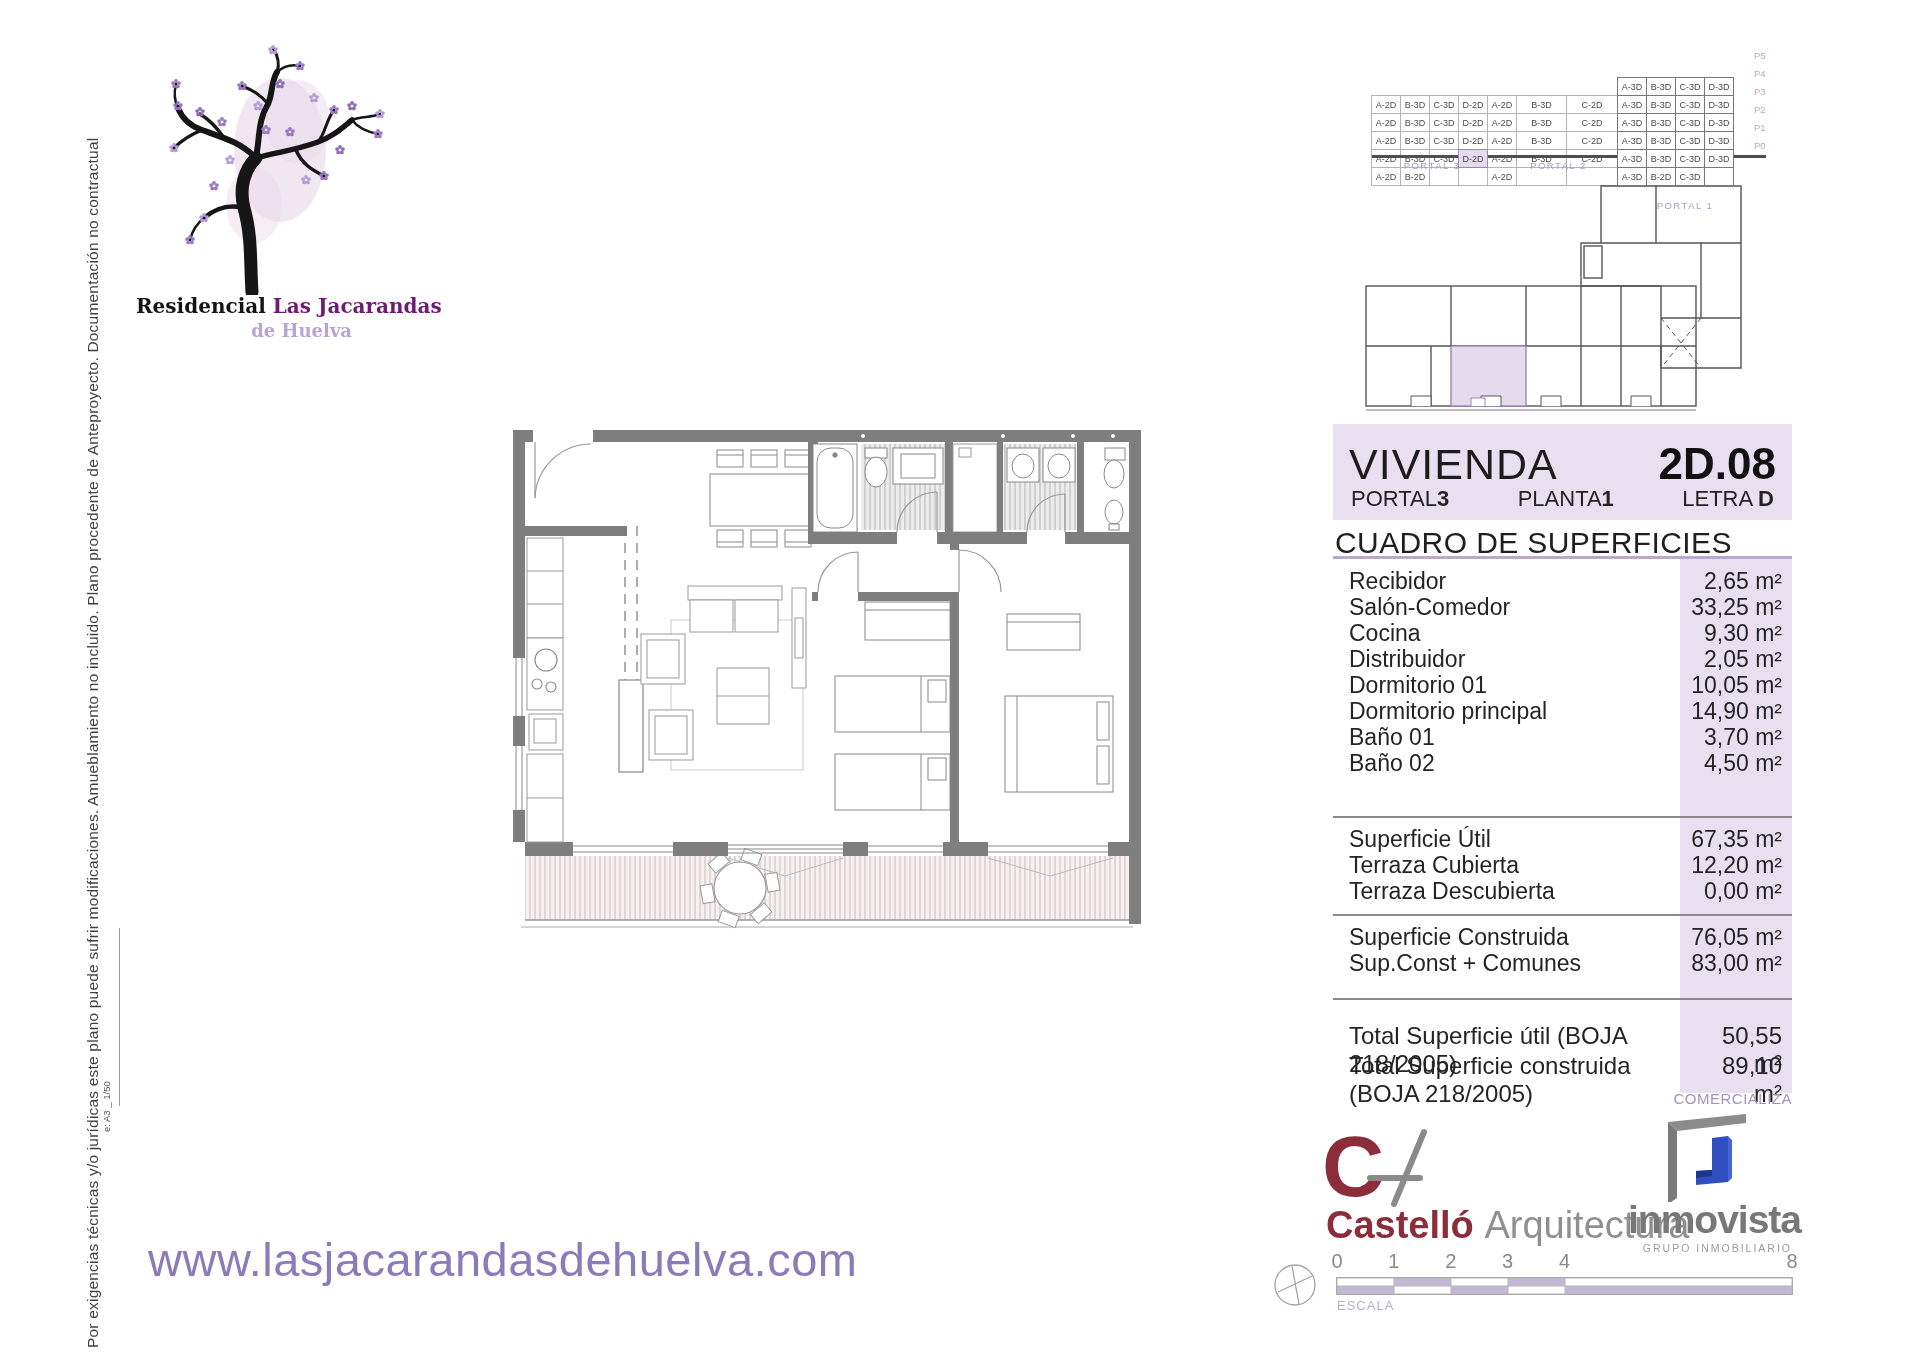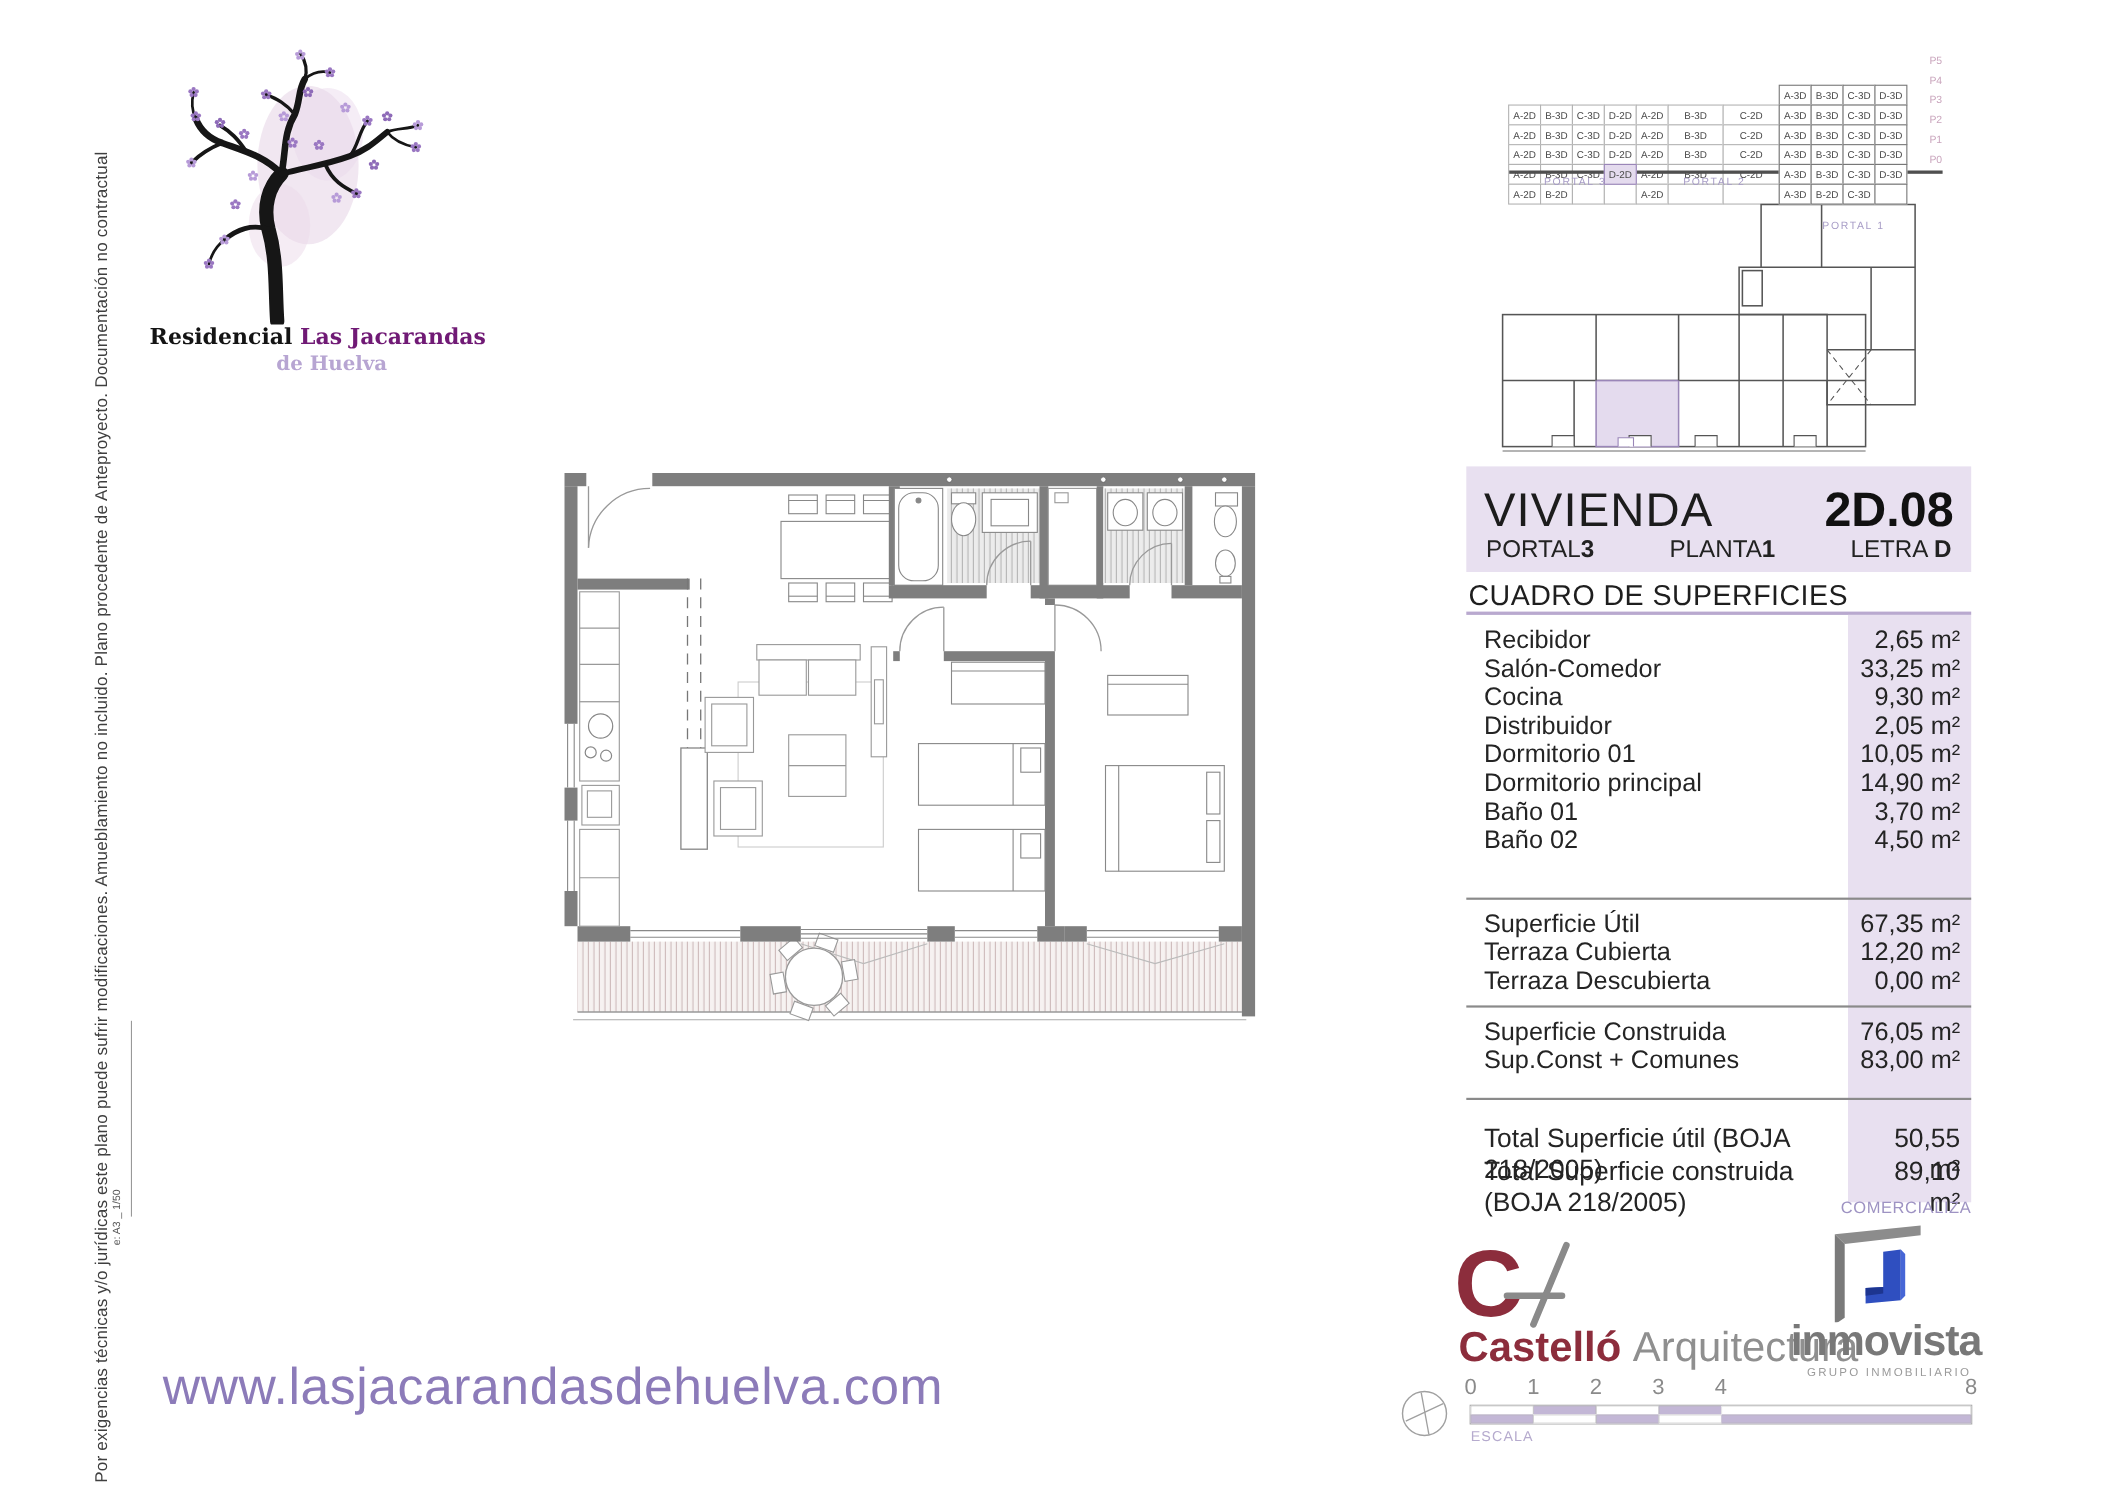--- a/index.html
+++ b/index.html
@@ -43,21 +43,21 @@
   #unit-header{left:1333px;top:424px;width:459px;height:96px;background:#e8e0f0;}
   #uh-row1{position:absolute;left:16px;right:16px;top:4px;display:flex;
            justify-content:space-between;align-items:baseline;margin-top:11px;}
   #uh-title{font-size:43px;color:#1c1c1c;letter-spacing:1px;}
   #uh-unit{font-size:44px;font-weight:bold;color:#111;}
   #uh-row2{position:absolute;left:18px;right:18px;bottom:8px;display:flex;
            justify-content:space-between;font-size:22px;color:#222;}
   #uh-row2 b{font-weight:bold;}
 
   
-  #surfaces-title{left:1335px;top:526px;font-size:26px;color:#1e1e1e;letter-spacing:.4px;}
+  #surfaces-title{left:1335px;top:526px;font-size:30px;color:#1e1e1e;letter-spacing:.4px;}
   #surfaces-underline{left:1333px;top:556px;width:459px;height:3px;background:#b9a9cf;}
   #value-stripe{left:1680px;top:559px;width:112px;height:534px;background:#e8e0f0;}
   .stable{left:1333px;width:459px;}
   .srow{display:flex;justify-content:space-between;align-items:baseline;height:26px;
         font-size:23px;color:#242424;}
   .srow .slabel{padding-left:16px;}
   .srow .svalue{width:112px;text-align:right;padding-right:10px;box-sizing:border-box;}
   .srow.small{font-size:24px;height:30px;}
   .sep{left:1333px;width:459px;height:2px;background:#8a8a8a;}
   #commercializes{left:1333px;top:1090px;width:459px;text-align:right;

